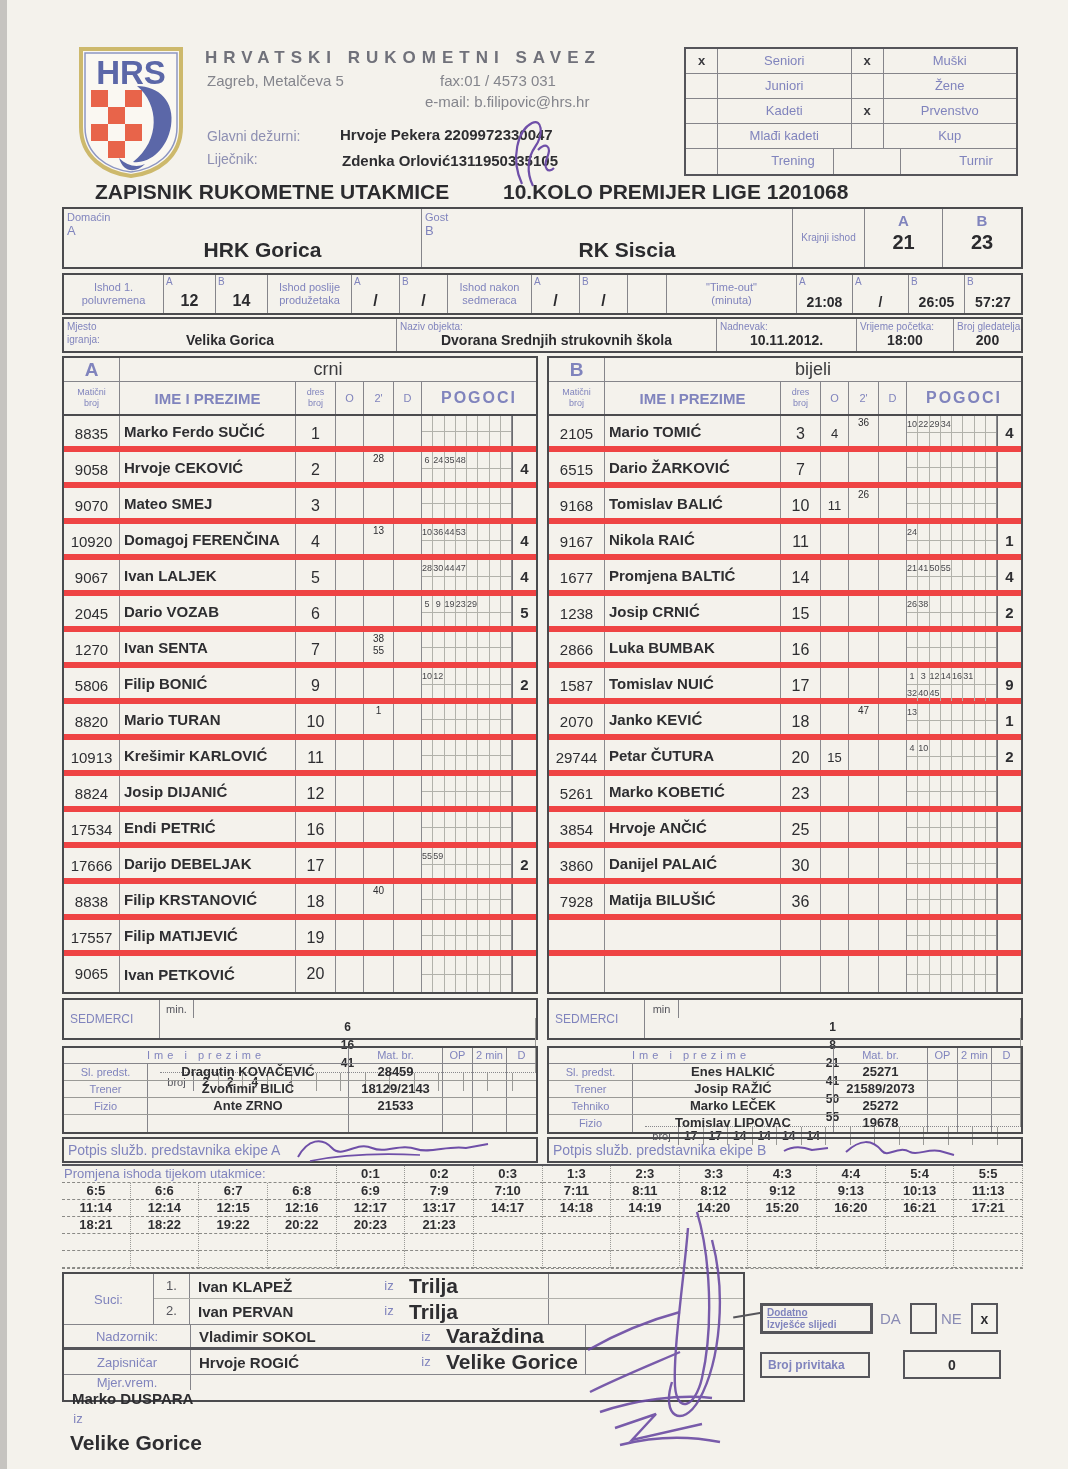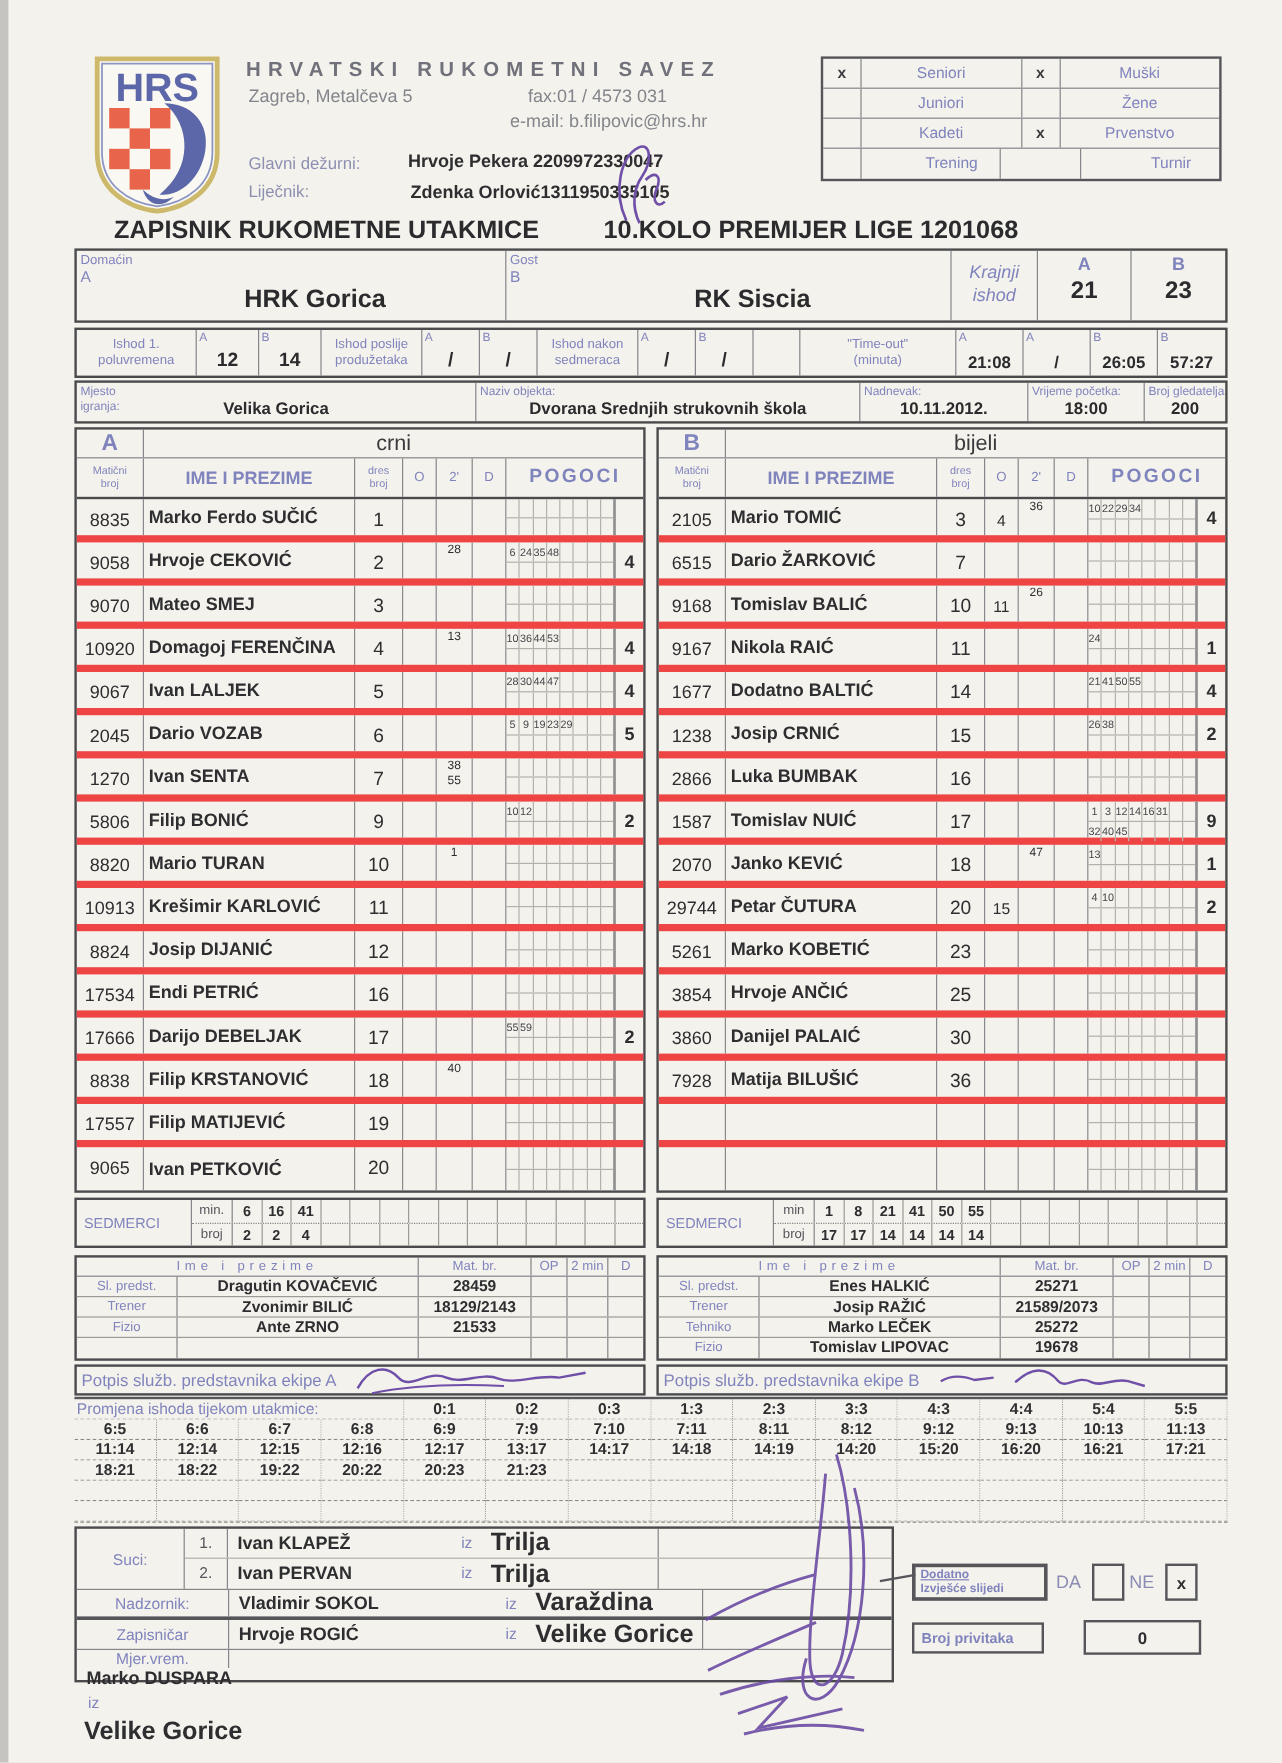--- a/index.html
+++ b/index.html
@@ -34,21 +34,21 @@
 .title-l { position:absolute; left:95px;  top:180px; font-size:21px; font-weight:bold; color:#2b2b2e; }
 .title-r { position:absolute; left:503px; top:180px; font-size:21px; font-weight:bold; color:#2b2b2e; }
 
 
 .teams-box { position:absolute; left:62px; top:207px; width:961px; height:62px;
              border:2px solid #4b4b4e; display:flex; }
 .tb-cell { position:relative; border-right:1px solid #85858a; }
 .tb-cell:last-child { border-right:none; }
 .tb-a { width:358px; } .tb-g { flex:1; }
 .tb-k { width:72px; display:flex; align-items:center; justify-content:center;
-        text-align:center; font-size:15px; color:#8084bd; line-height:1.25;font-style:italic; }
+        text-align:center; font-size:10px; color:#8084bd; line-height:1.25; }
 .tb-f { width:78px; text-align:center; }
 .mini-lab { position:absolute; left:3px; top:2px; font-size:11px; color:#8084bd; }
 .mini-letter { position:absolute; left:3px; top:14px; font-size:13px; color:#8084bd; }
 .team-name { position:absolute; bottom:5px; width:100%; text-align:center;
              font-size:21px; font-weight:bold; color:#2b2b2e;padding-left:40px; }
 .fin-letter { font-size:15px; font-weight:bold; color:#8084bd; padding-top:3px; }
 .fin-score { font-size:20px; font-weight:bold; color:#2b2b2e; margin-top:2px; }
 
 
 .res { position:absolute; left:62px; top:273px; width:961px; height:42px;
@@ -107,21 +107,21 @@
 .pog-cell:last-child { border-right:none; }
 .c-tot { width:24px; border-right:none !important; border-left:1px solid #6a6a6e;
          font-size:15px; font-weight:bold; color:#2e2e31; text-align:center; line-height:34px; }
 
 
 .sed { border:2px solid #4b4b4e; margin-top:4px; display:flex; height:42px; }
 .sed-label { width:96px; border-right:1px solid #85858a; color:#8084bd; font-size:12px;
              display:flex; align-items:center; padding-left:6px; }
 .sed-grid { flex:1; display:flex; flex-direction:column; }
 .sed-row { flex:1; display:flex; }
-.sed-row:first-child { border-bottom:1px dotted #88888c; }
+.sed-row:first-child { border-bottom:1px dotted #88888c;flex-direction:column; }
 .sed-rl { width:34px; border-right:1px solid #85858a; font-size:11px; color:#55555c;
           text-align:center; line-height:18px; }
 .sed-c { flex:1; border-right:1px solid #9a9a96; font-size:12px; font-weight:bold;
          color:#2e2e31; text-align:center; line-height:18px; }
 .sed-c:last-child { border-right:none; }
 
 
 .off { border:2px solid #4b4b4e; margin-top:6px; }
 .off-head { display:flex; height:16px; border-bottom:1px solid #85858a; }
 .off-head > div { border-right:1px solid #85858a; color:#8084bd; font-size:11px;
@@ -241,20 +241,26 @@
         <div class="cat-label">Žene</div>
       </div>
       <div class="cat-row">
         <div class="cat-check"></div>
         <div class="cat-label first">Kadeti</div>
         <div class="cat-check">x</div>
         <div class="cat-label">Prvenstvo</div>
       </div>
       <div class="cat-row">
         <div class="cat-check"></div>
+        <div class="cat-label first">Mlađi kadeti</div>
+        <div class="cat-check"></div>
+        <div class="cat-label">Kup</div>
+      </div>
+      <div class="cat-row">
+        <div class="cat-check"></div>
         <div class="cat-label first">Trening</div>
         <div class="cat-check"></div>
         <div class="cat-label">Turnir</div>
       </div>
     </div>
 
   <svg class="sig-svg" style="left:492px;top:116px;" width="72" height="78" viewBox="0 0 72 78">
     <path d="M30,68 C18,42 26,14 40,7 C50,2 52,18 43,31 C36,41 34,56 41,70" fill="none" stroke="#6f4fa8" stroke-width="2.2"></path>
     <path d="M46,34 C54,26 60,30 55,42 C51,52 56,58 62,52" fill="none" stroke="#6f4fa8" stroke-width="2.2"></path>
   </svg>
@@ -1155,21 +1161,21 @@
                 <div class="pog-cell"></div>
                 <div class="pog-cell"></div>
                 <div class="pog-cell"></div>
                 <div class="pog-cell"></div>
               </div>
             </div>
             <div class="c-tot">1</div>
           </div>
           <div class="p-row">
             <div class="c-mat">1677</div>
-            <div class="c-name">Dodatno BALTIĆ</div>
+            <div class="c-name">Promjena BALTIĆ</div>
             <div class="c-dres">14</div>
             <div class="c-o"></div>
             <div class="c-two">
               <div class="two-v"></div>
               <div class="two-v"></div>
             </div>
             <div class="c-d"></div>
             <div class="c-pog">
               <div class="pog-row">
                 <div class="pog-cell">21</div>

